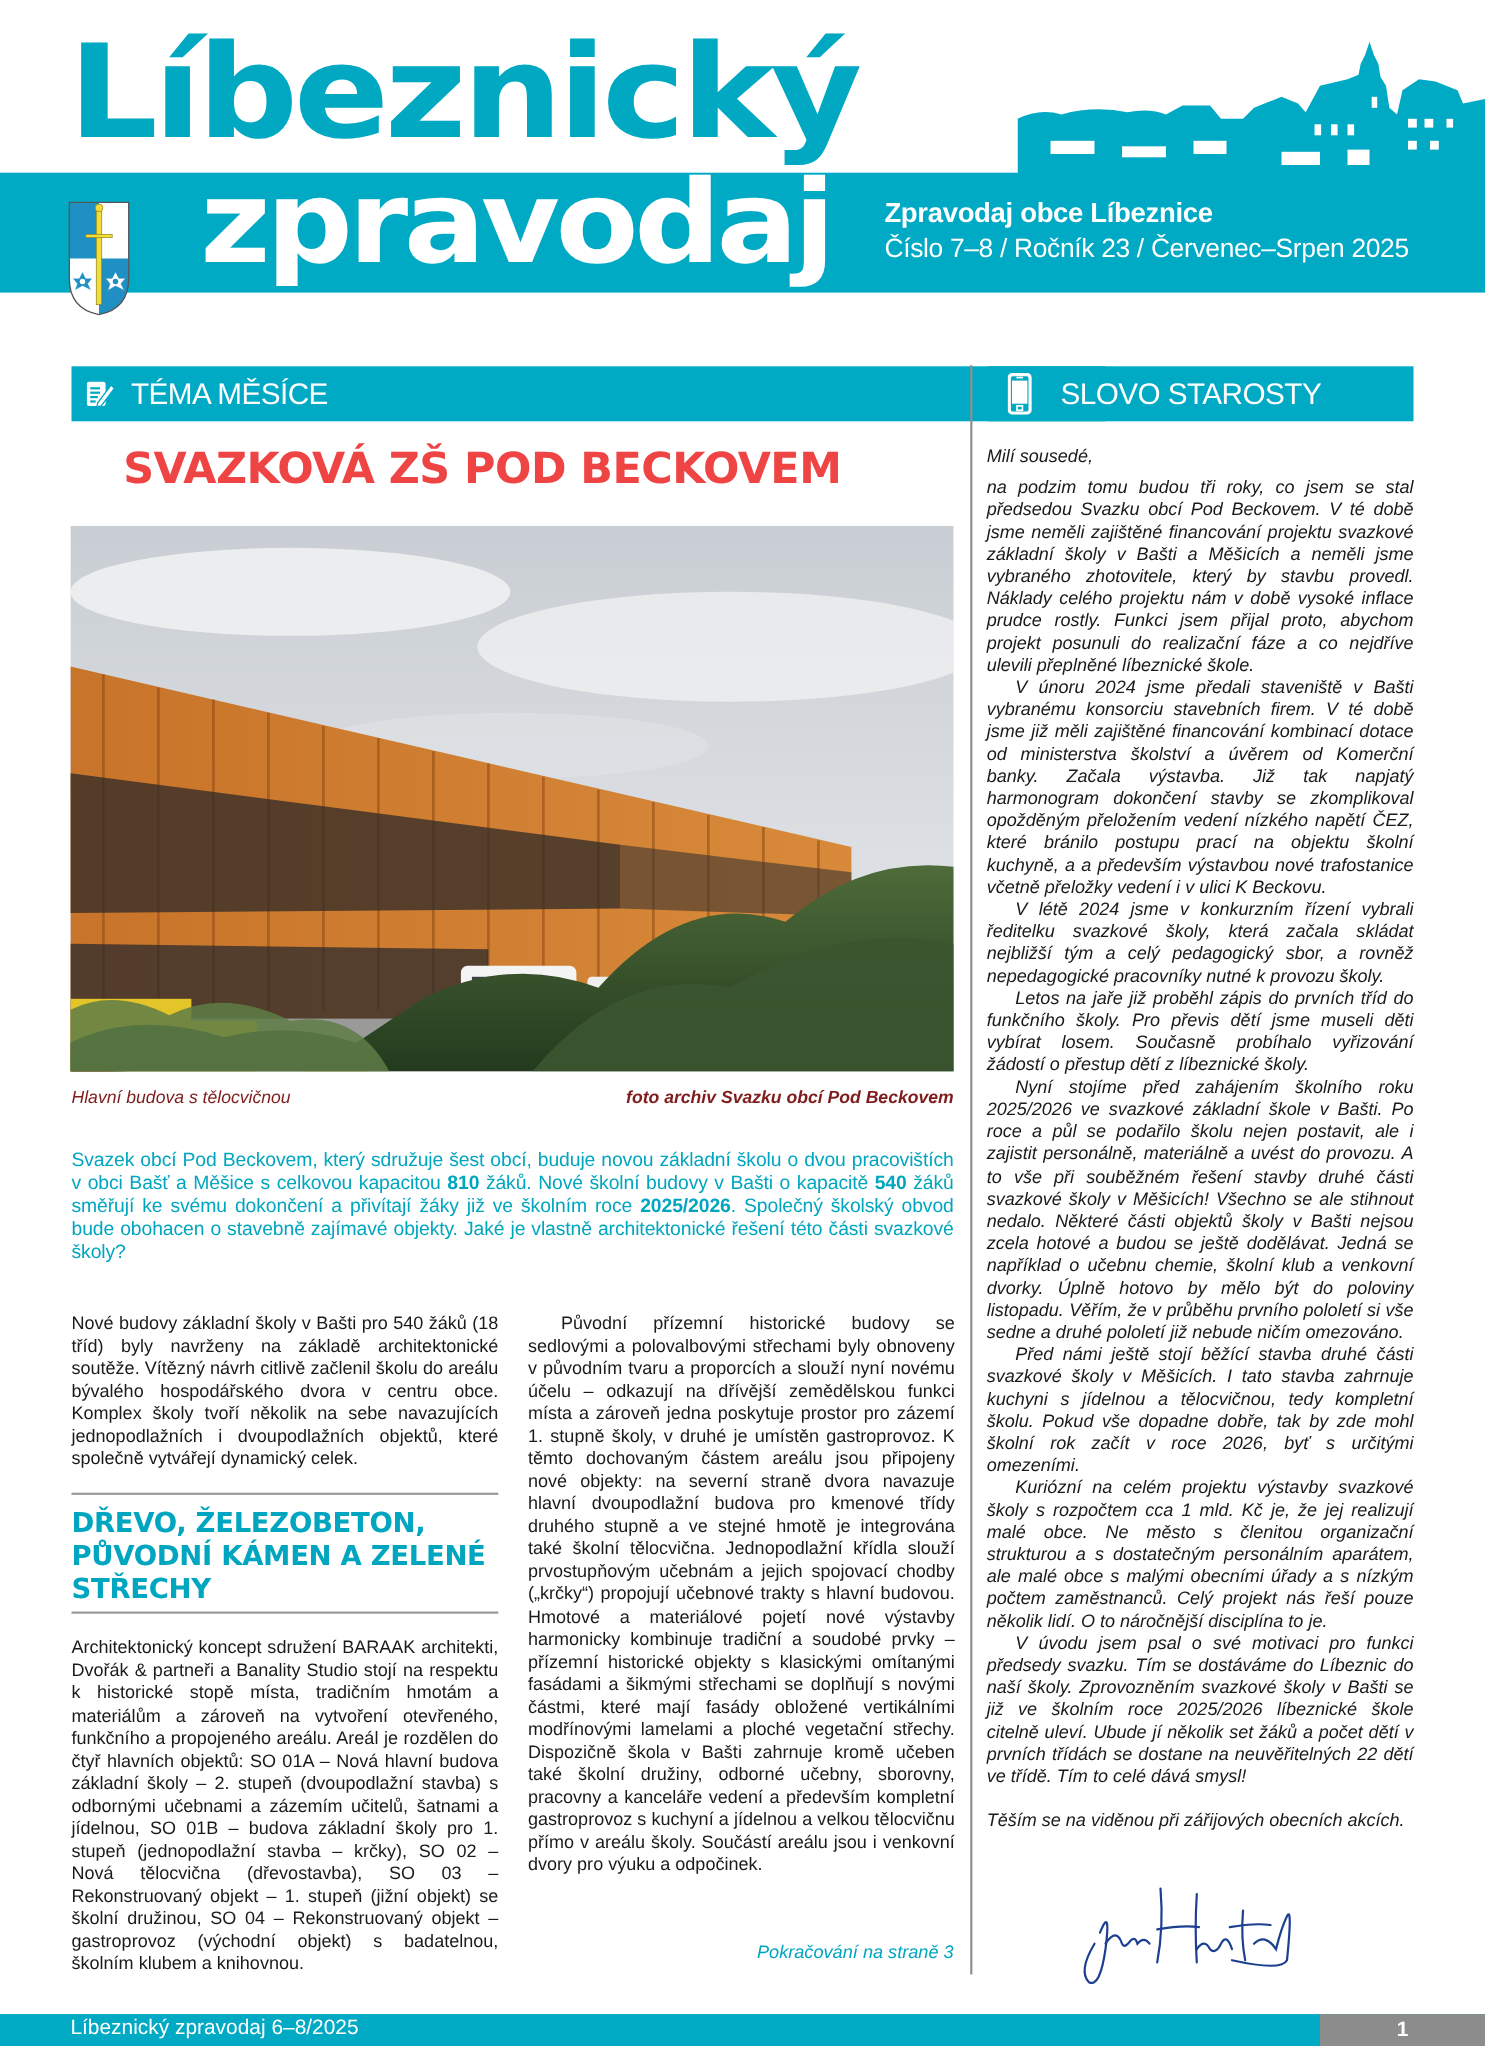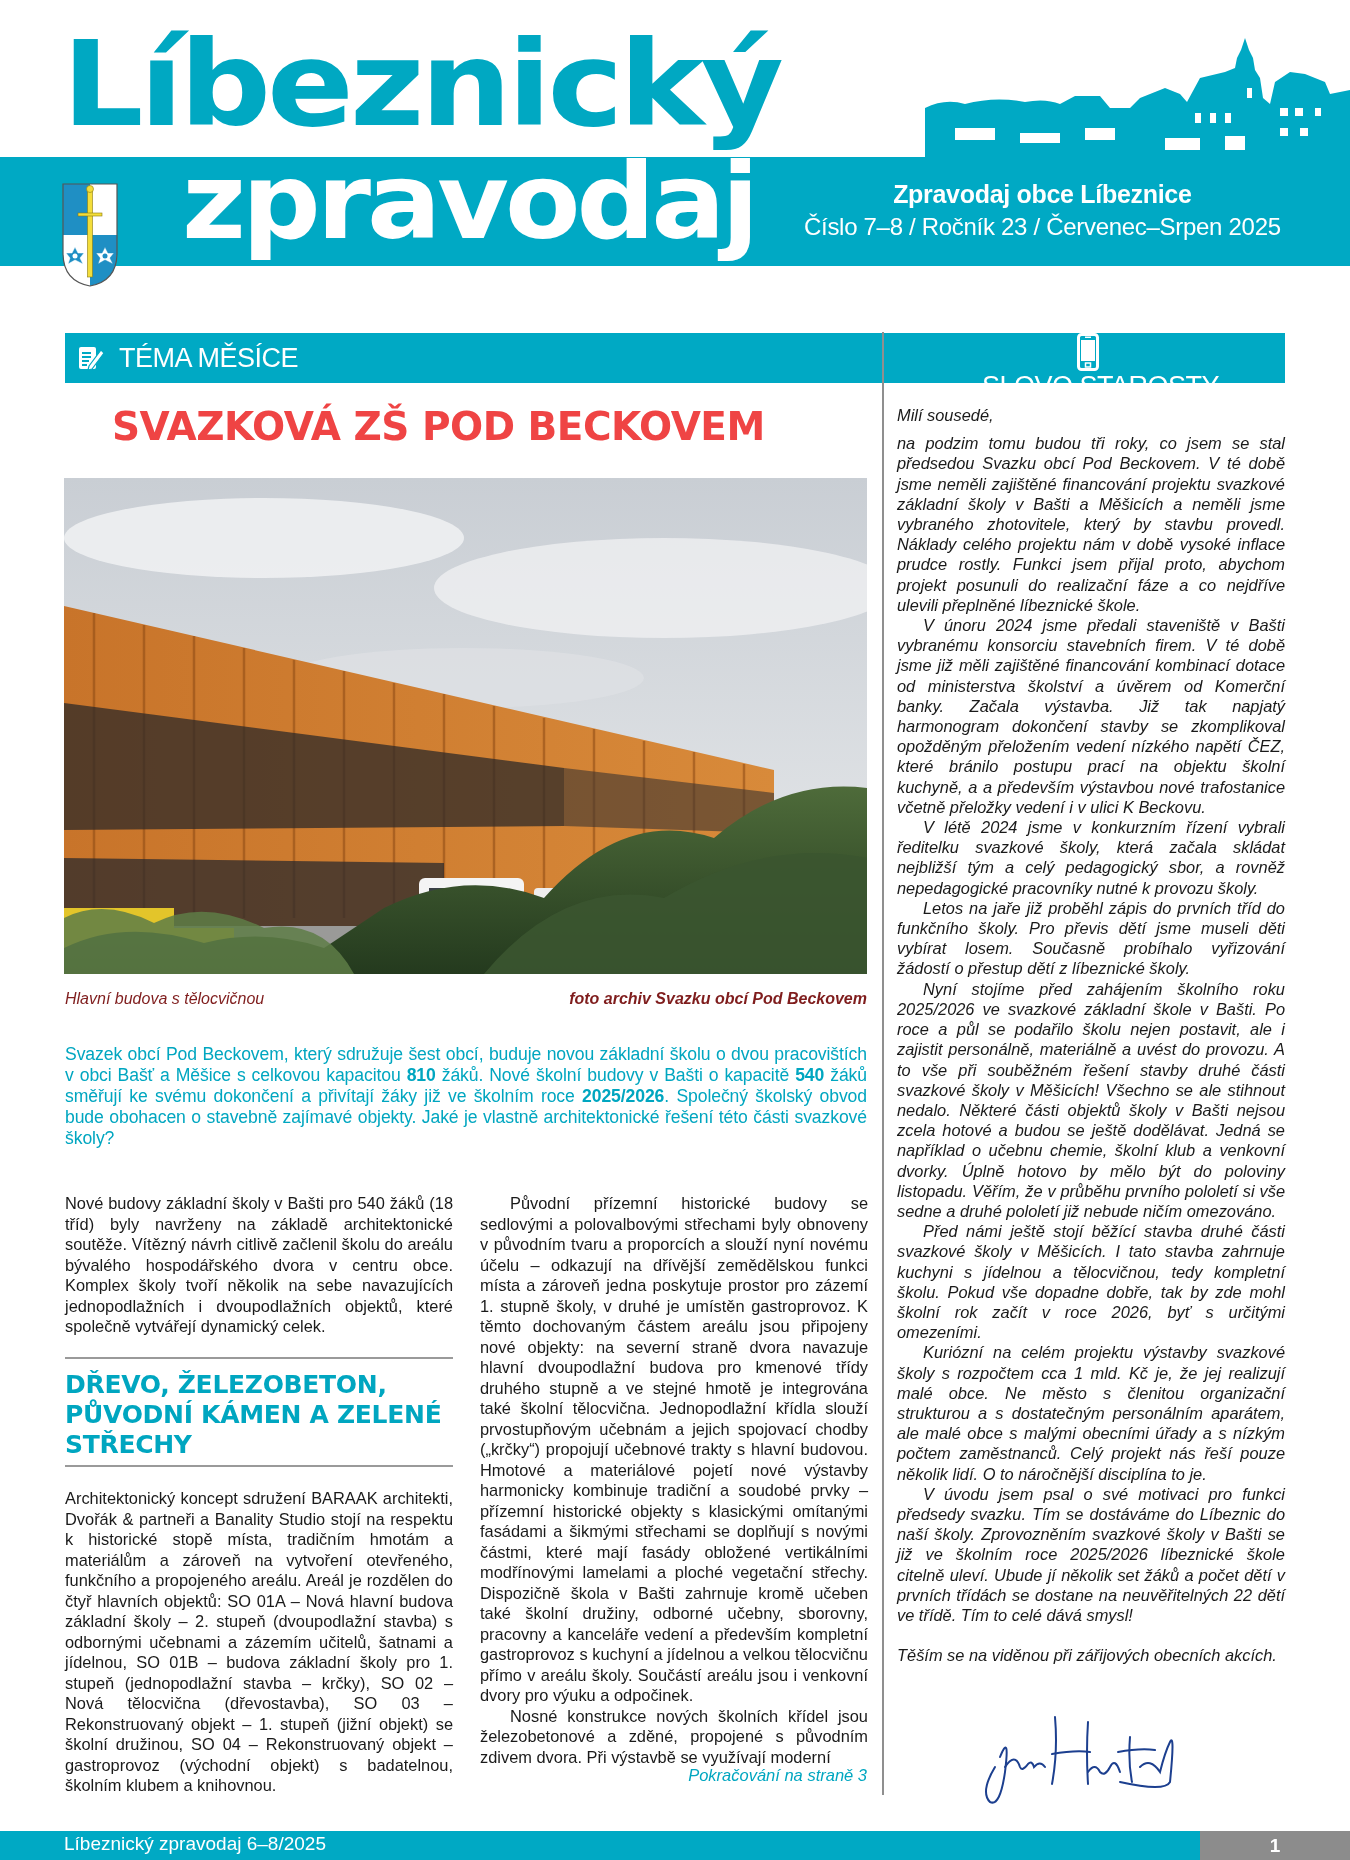--- a/index.html
+++ b/index.html
@@ -20,34 +20,34 @@
   .masthead-sub {
     position: absolute; left: 182px; top: 150px;
     font-family: "DejaVu Sans", sans-serif; font-weight: bold;
     font-size: 110px; line-height: 1; letter-spacing: -4px;
     color: #ffffff; transform: scaleY(0.95); transform-origin: top left;
   }
   .masthead-tagline {
     position: absolute; left: 804px; top: 180px; color: #ffffff;
     font-family: "Liberation Sans", sans-serif;
   }
-  .masthead-tagline .line1 { font-size: 25px; font-weight: bold; letter-spacing: -0.3px; text-align: center; }
+  .masthead-tagline .line1 { font-size: 25px; font-weight: bold; letter-spacing: -0.3px; }
   .masthead-tagline .line2 { font-size: 24px; margin-top: 4px; letter-spacing: -0.3px; }
   .coat-of-arms { position: absolute; left: 62px; top: 183px; width: 56px; height: 104px; }
   .skyline { position: absolute; left: 925px; top: 38px; width: 425px; height: 120px; }
 
   
   .section-bar {
     position: absolute; height: 50px; background: #00a9c4; color: #fff;
     display: flex; align-items: center;
     font-family: "Liberation Sans", sans-serif; font-size: 27px; letter-spacing: -0.5px;
   }
   .section-bar .icon { display: inline-flex; margin-right: 14px; }
   .bar-left  { left: 65px; top: 333px; width: 940px; padding-left: 12px; }
-  .bar-right { left: 898px; top: 333px; width: 387px; padding-left: 18px; flex-direction: column; }
+  .bar-right { left: 898px; top: 333px; width: 387px; padding-left: 18px; }
   .bar-right .icon { margin-right: 26px; }
 
   .col-divider { position: absolute; left: 882px; top: 332px; width: 2px; height: 1463px; background: #8f8f8f; }
 
   
   .article-title {
     position: absolute; left: 65px; top: 404px;
     font-family: "DejaVu Sans", sans-serif; font-weight: bold;
     font-size: 39px; letter-spacing: -0.5px; color: #ef4444; margin-left: 47px;
   }
@@ -260,21 +260,20 @@
 <div class="rule" style="top:1357px"></div>
 <h2 class="sub-title">DŘEVO, ŽELEZOBETON, PŮVODNÍ KÁMEN A ZELENÉ STŘECHY</h2>
 <div class="rule" style="top:1465px"></div>
 
 <div class="body-text col-a2">
   <p>Architektonický koncept sdružení BARAAK architekti, Dvořák &amp; partneři a Banality Studio stojí na respektu k historické stopě místa, tradičním hmotám a materiálům a zároveň na vytvoření otevřeného, funkčního a propojeného areálu. Areál je rozdělen do čtyř hlavních objektů: SO 01A – Nová hlavní budova základní školy – 2. stupeň (dvoupodlažní stavba) s odbornými učebnami a zázemím učitelů, šatnami a jídelnou, SO 01B – budova základní školy pro 1. stupeň (jednopodlažní stavba – krčky), SO 02 – Nová tělocvična (dřevostavba), SO 03 – Rekonstruovaný objekt – 1. stupeň (jižní objekt) se školní družinou, SO 04 – Rekonstruovaný objekt – gastroprovoz (východní objekt) s badatelnou, školním klubem a knihovnou.</p>
 </div>
 
 <div class="body-text col-b">
   <p>Původní přízemní historické budovy se sedlovými a polovalbovými střechami byly obnoveny v původním tvaru a proporcích a slouží nyní novému účelu – odkazují na dřívější zemědělskou funkci místa a zároveň jedna poskytuje prostor pro zázemí 1. stupně školy, v druhé je umístěn gastroprovoz. K těmto dochovaným částem areálu jsou připojeny nové objekty: na severní straně dvora navazuje hlavní dvoupodlažní budova pro kmenové třídy druhého stupně a ve stejné hmotě je integrována také školní tělocvična. Jednopodlažní křídla slouží prvostupňovým učebnám a jejich spojovací chodby („krčky“) propojují učebnové trakty s hlavní budovou. Hmotové a materiálové pojetí nové výstavby harmonicky kombinuje tradiční a soudobé prvky – přízemní historické objekty s klasickými omítanými fasádami a šikmými střechami se doplňují s novými částmi, které mají fasády obložené vertikálními modřínovými lamelami a ploché vegetační střechy. Dispozičně škola v Bašti zahrnuje kromě učeben také školní družiny, odborné učebny, sborovny, pracovny a kanceláře vedení a především kompletní gastroprovoz s kuchyní a jídelnou a velkou tělocvičnu přímo v areálu školy. Součástí areálu jsou i venkovní dvory pro výuku a odpočinek.</p>
-  <p>Nosné konstrukce nových školních křídel jsou železobetonové a zděné, propojené s původním zdivem dvora. Při výstavbě se využívají moderní</p>
 </div>
 
 <div class="continue">Pokračování na straně 3</div>
 
 <div class="letter">
   <p class="greet">Milí sousedé,</p>
   <p class="para">na podzim tomu budou tři roky, co jsem se stal předsedou Svazku obcí Pod Beckovem. V té době jsme neměli zajištěné financování projektu svazkové základní školy v Bašti a Měšicích a neměli jsme vybraného zhotovitele, který by stavbu provedl. Náklady celého projektu nám v době vysoké inflace prudce rostly. Funkci jsem přijal proto, abychom projekt posunuli do realizační fáze a co nejdříve ulevili přeplněné líbeznické škole.</p>
   <p class="para">V únoru 2024 jsme předali staveniště v Bašti vybranému konsorciu stavebních firem. V té době jsme již měli zajištěné financování kombinací dotace od ministerstva školství a úvěrem od Komerční banky. Začala výstavba. Již tak napjatý harmonogram dokončení stavby se zkomplikoval opožděným přeložením vedení nízkého napětí ČEZ, které bránilo postupu prací na objektu školní kuchyně, a a především výstavbou nové trafostanice včetně přeložky vedení i v ulici K Beckovu.</p>
   <p class="para">V létě 2024 jsme v konkurzním řízení vybrali ředitelku svazkové školy, která začala skládat nejbližší tým a celý pedagogický sbor, a rovněž nepedagogické pracovníky nutné k provozu školy.</p>
   <p class="para">Letos na jaře již proběhl zápis do prvních tříd do funkčního školy. Pro převis dětí jsme museli děti vybírat losem. Současně probíhalo vyřizování žádostí o přestup dětí z líbeznické školy.</p>

